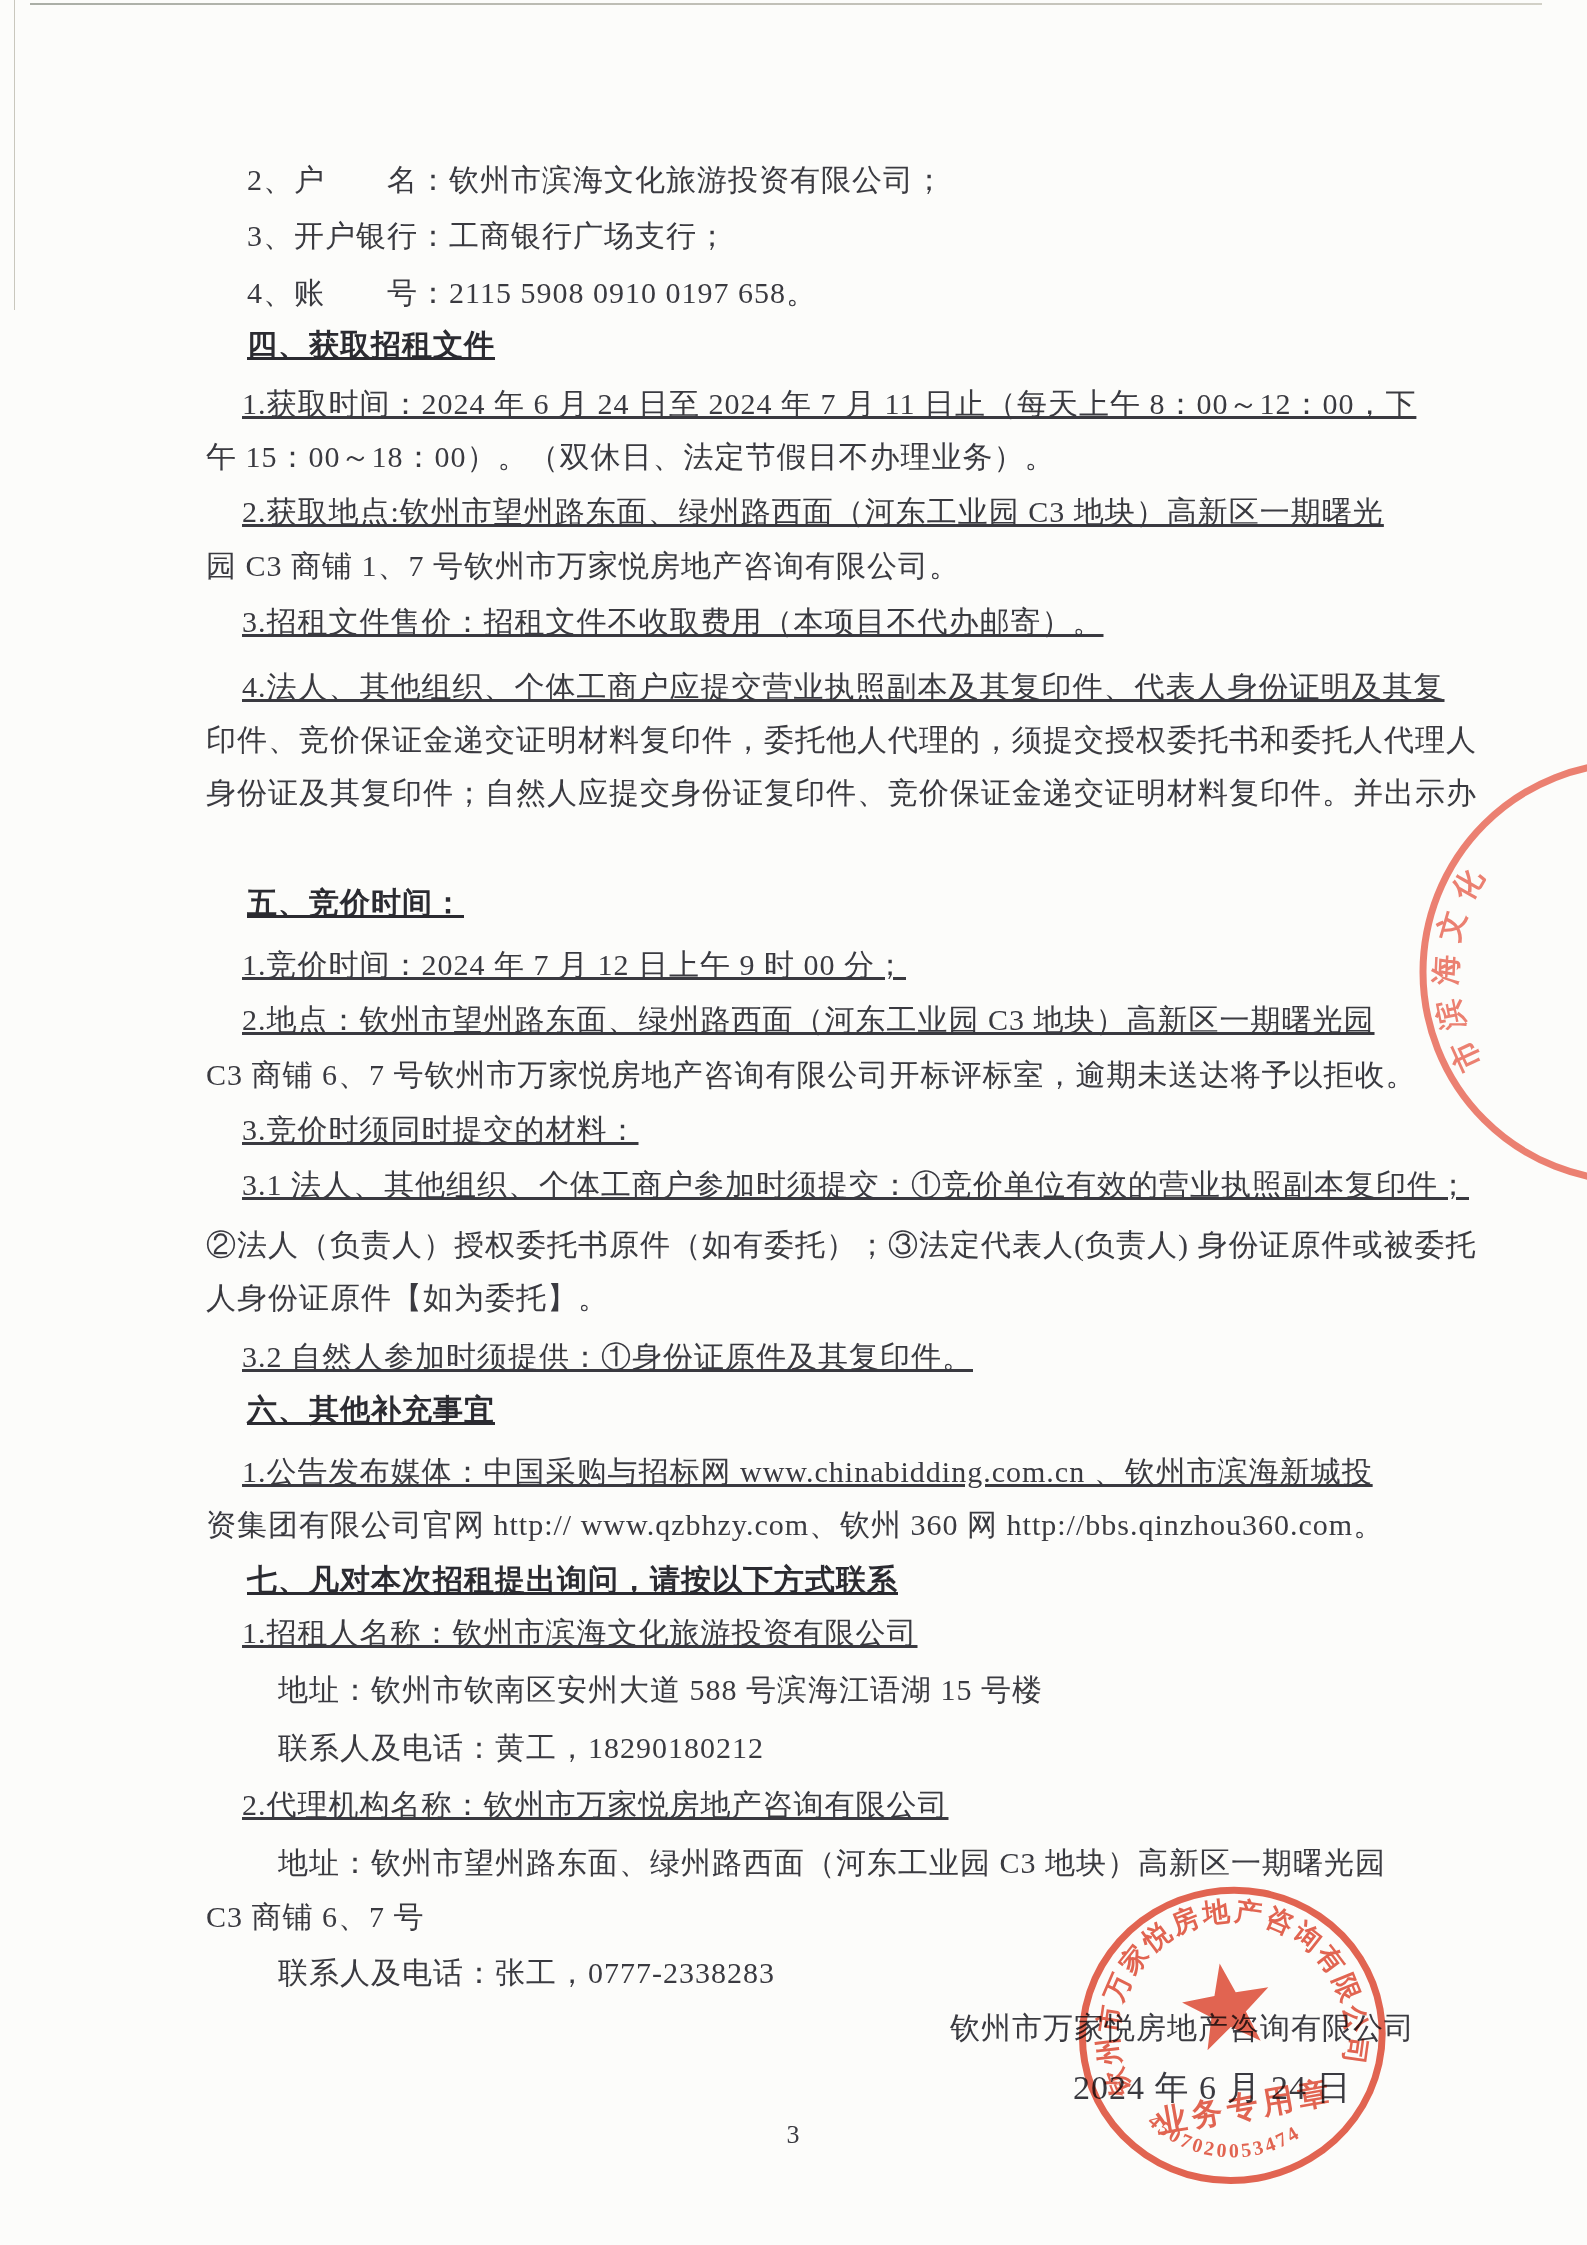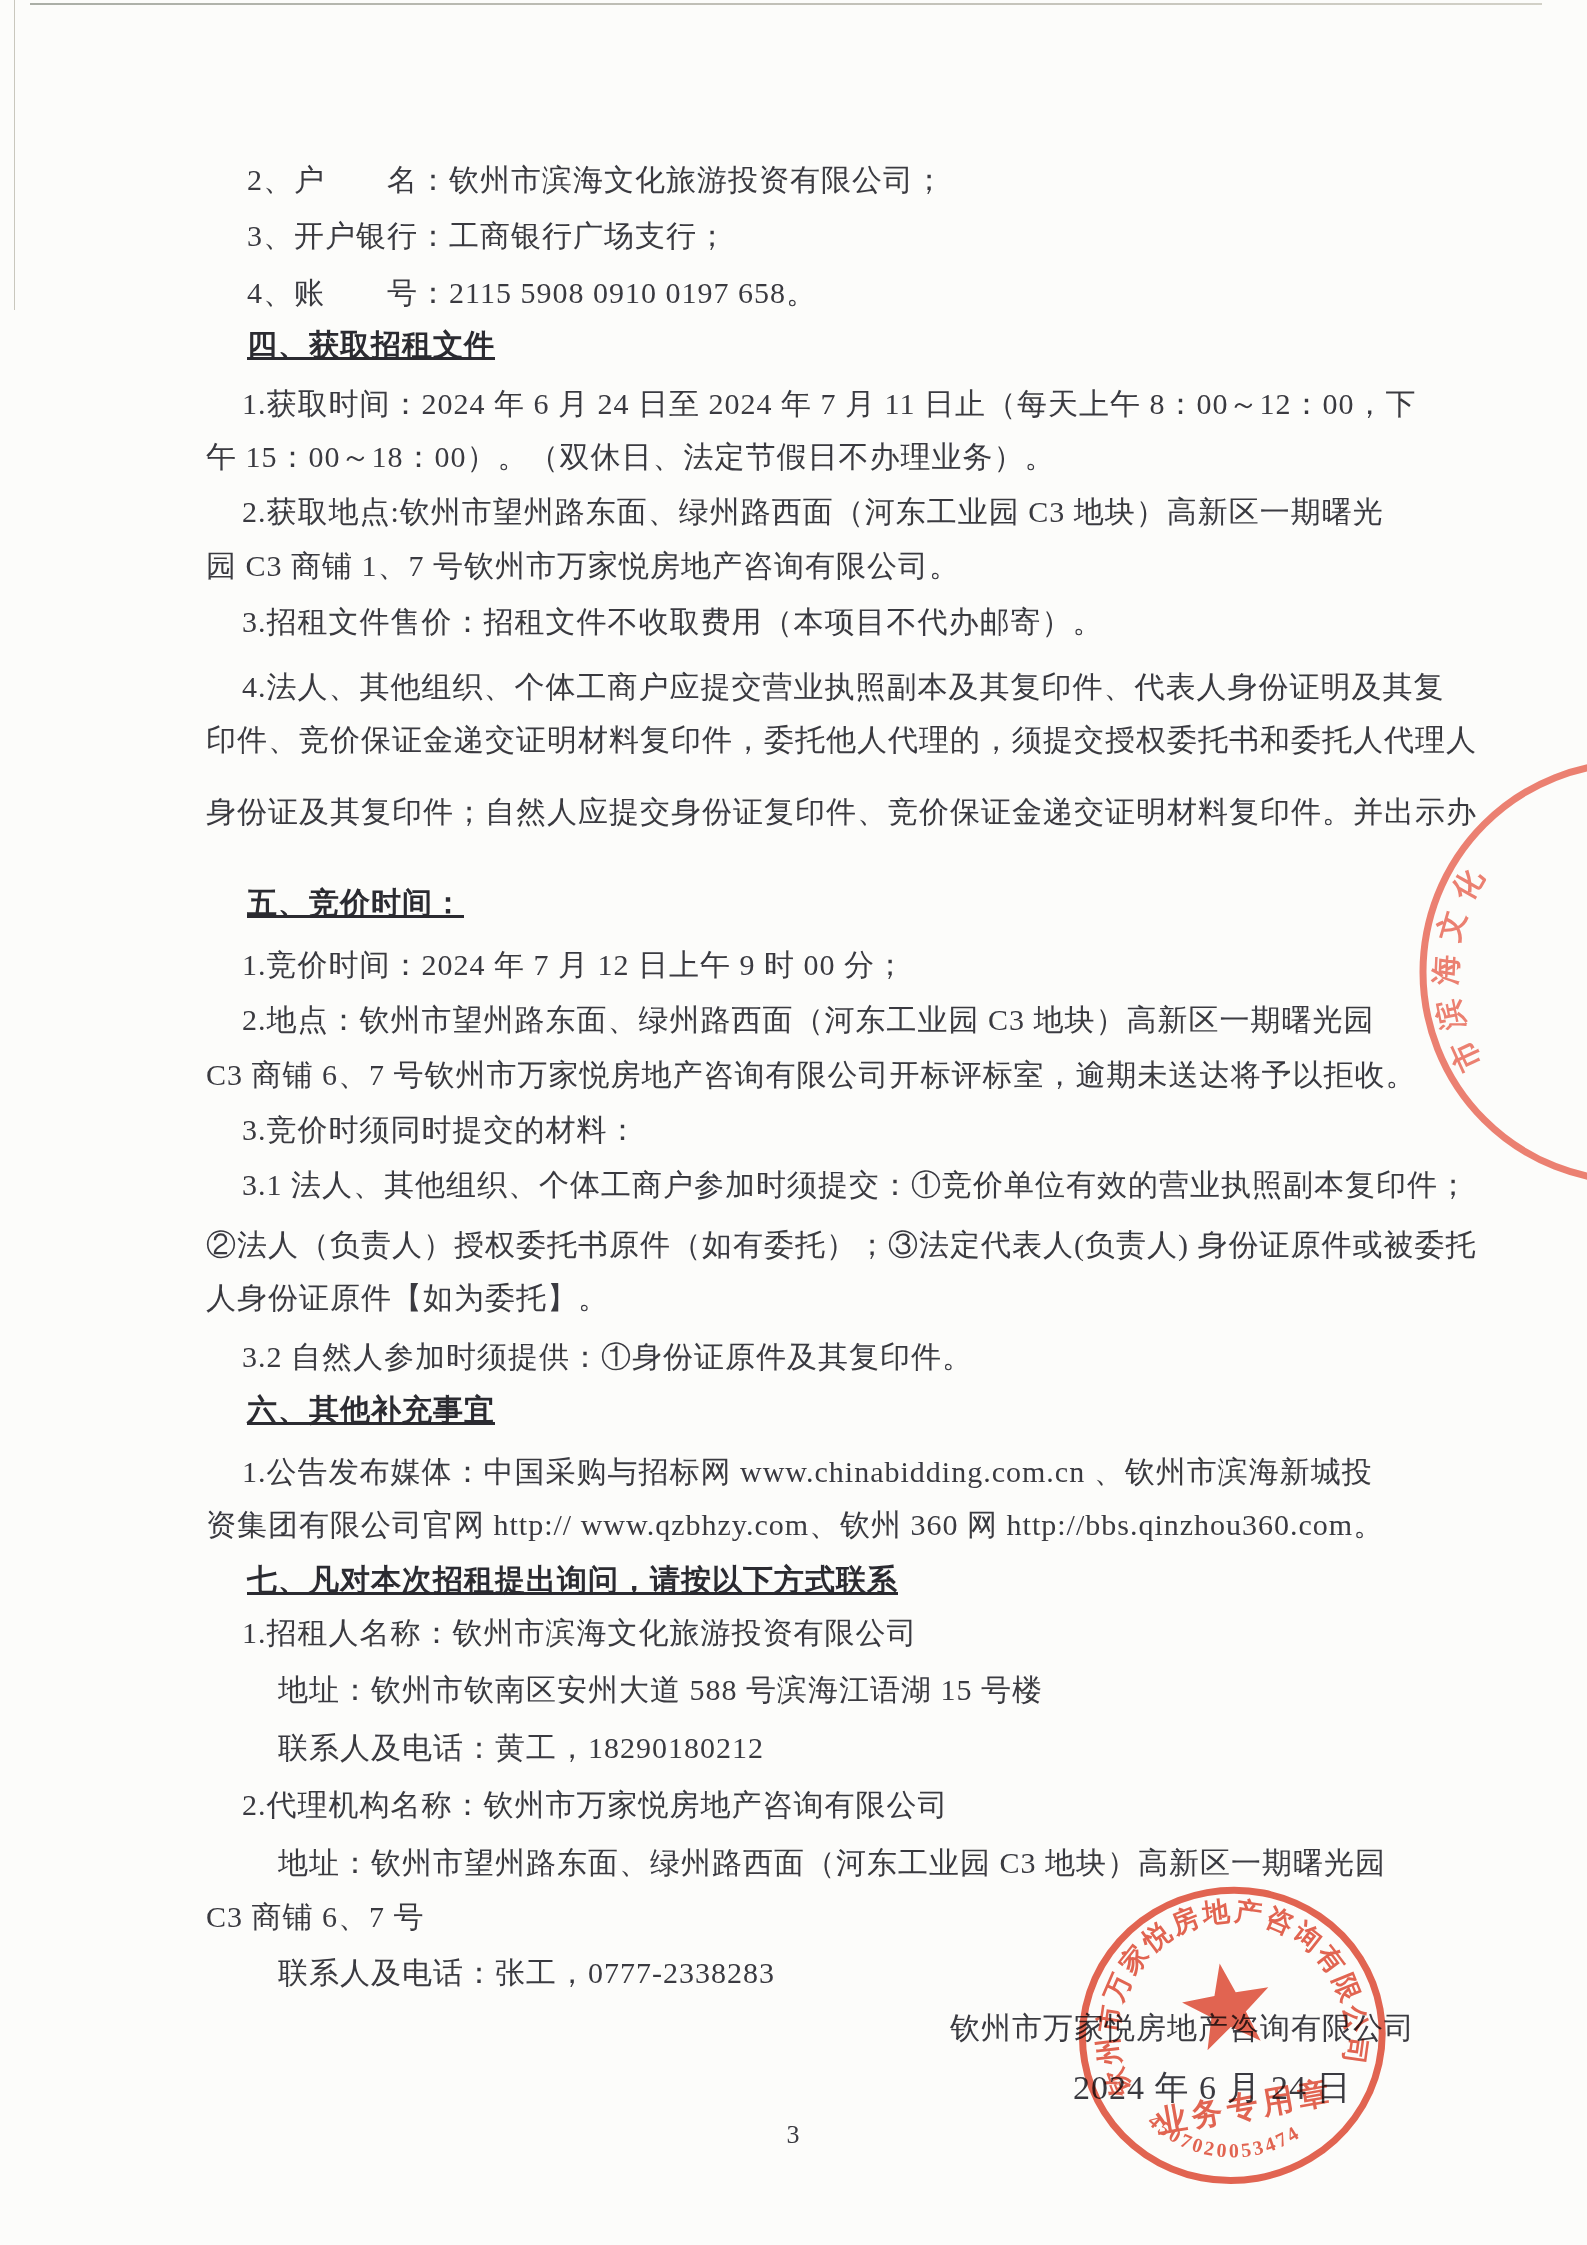--- a/index.html
+++ b/index.html
@@ -26,21 +26,21 @@
   }
   
   .ln{
     position:absolute;
     white-space:pre;
     font-size:30px;
     line-height:44px;
     letter-spacing:1px;
   }
   .m   {left:182px;margin-left:24px;}
-  .ind2{left:242px;}
+  .ind2{left:242px;text-decoration:underline;}
   .ind2b{left:247px;}
   .ind3{left:278px;}
   .bold{font-weight:700;color:#2b2b31;text-decoration:underline;}
   .sig{position:absolute;left:950px;top:2008px;font-size:30px;letter-spacing:1px;white-space:pre;}
   .date{position:absolute;left:1073px;top:2065px;font-size:34px;letter-spacing:1px;white-space:pre;}
   .pagenum{position:absolute;left:743px;top:2120px;width:100px;text-align:center;font-size:26px;}
   
   .seal-main{
     position:absolute;left:1068px;top:1880px;width:334px;height:318px;
     transform:rotate(-10deg);
@@ -65,21 +65,21 @@
   <div class="ln ind2b" style="top:214px">3、开户银行：工商银行广场支行；</div>
   <div class="ln ind2b" style="top:271px">4、账　　号：2115 5908 0910 0197 658。</div>
   <div class="ln ind2b bold" style="top:323px">四、获取招租文件</div>
   <div class="ln ind2" style="top:382px">1.获取时间：2024 年 6 月 24 日至 2024 年 7 月 11 日止（每天上午 8：00～12：00，下</div>
   <div class="ln m" style="top:435px">午 15：00～18：00）。（双休日、法定节假日不办理业务）。</div>
   <div class="ln ind2" style="top:490px">2.获取地点:钦州市望州路东面、绿州路西面（河东工业园 C3 地块）高新区一期曙光</div>
   <div class="ln m" style="top:544px">园 C3 商铺 1、7 号钦州市万家悦房地产咨询有限公司。</div>
   <div class="ln ind2" style="top:600px">3.招租文件售价：招租文件不收取费用（本项目不代办邮寄）。</div>
   <div class="ln ind2" style="top:665px">4.法人、其他组织、个体工商户应提交营业执照副本及其复印件、代表人身份证明及其复</div>
   <div class="ln m" style="top:718px">印件、竞价保证金递交证明材料复印件，委托他人代理的，须提交授权委托书和委托人代理人</div>
-  <div class="ln m" style="top:790px">身份证及其复印件；自然人应提交身份证复印件、竞价保证金递交证明材料复印件。并出示办</div>
+  <div class="ln m" style="top:771px">身份证及其复印件；自然人应提交身份证复印件、竞价保证金递交证明材料复印件。并出示办</div>
   <div class="ln ind2b bold" style="top:881px">五、竞价时间：</div>
   <div class="ln ind2" style="top:943px">1.竞价时间：2024 年 7 月 12 日上午 9 时 00 分；</div>
   <div class="ln ind2" style="top:998px">2.地点：钦州市望州路东面、绿州路西面（河东工业园 C3 地块）高新区一期曙光园</div>
   <div class="ln m" style="top:1053px">C3 商铺 6、7 号钦州市万家悦房地产咨询有限公司开标评标室，逾期未送达将予以拒收。</div>
   <div class="ln ind2" style="top:1108px">3.竞价时须同时提交的材料：</div>
   <div class="ln ind2" style="top:1163px">3.1 法人、其他组织、个体工商户参加时须提交：①竞价单位有效的营业执照副本复印件；</div>
   <div class="ln m" style="top:1223px">②法人（负责人）授权委托书原件（如有委托）；③法定代表人(负责人) 身份证原件或被委托</div>
   <div class="ln m" style="top:1276px">人身份证原件【如为委托】。</div>
   <div class="ln ind2" style="top:1335px">3.2 自然人参加时须提供：①身份证原件及其复印件。</div>
   <div class="ln ind2b bold" style="top:1388px">六、其他补充事宜</div>

